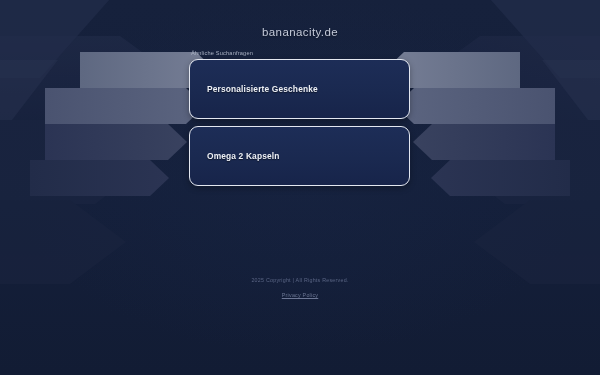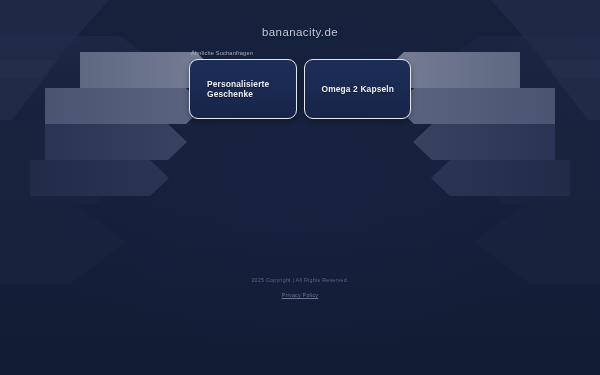--- a/index.html
+++ b/index.html
@@ -73,21 +73,21 @@
     font-size: 5.6px;
     color: #aab2c4;
     letter-spacing: .2px;
     margin-left: 2px;
     margin-bottom: 3px;
     white-space: nowrap;
   }
 
   .terms {
     display: flex;
-    flex-direction: row;
+    flex-direction: column;
     gap: 7px;
   }
 
   .term-btn {
     box-sizing: border-box;
     width: 221px;
     height: 60px;
     border: 1.3px solid #e3e7f0;
     border-radius: 9px;
     background: linear-gradient(180deg, #1d2d57 0%, #1a2950 55%, #17244a 100%);

